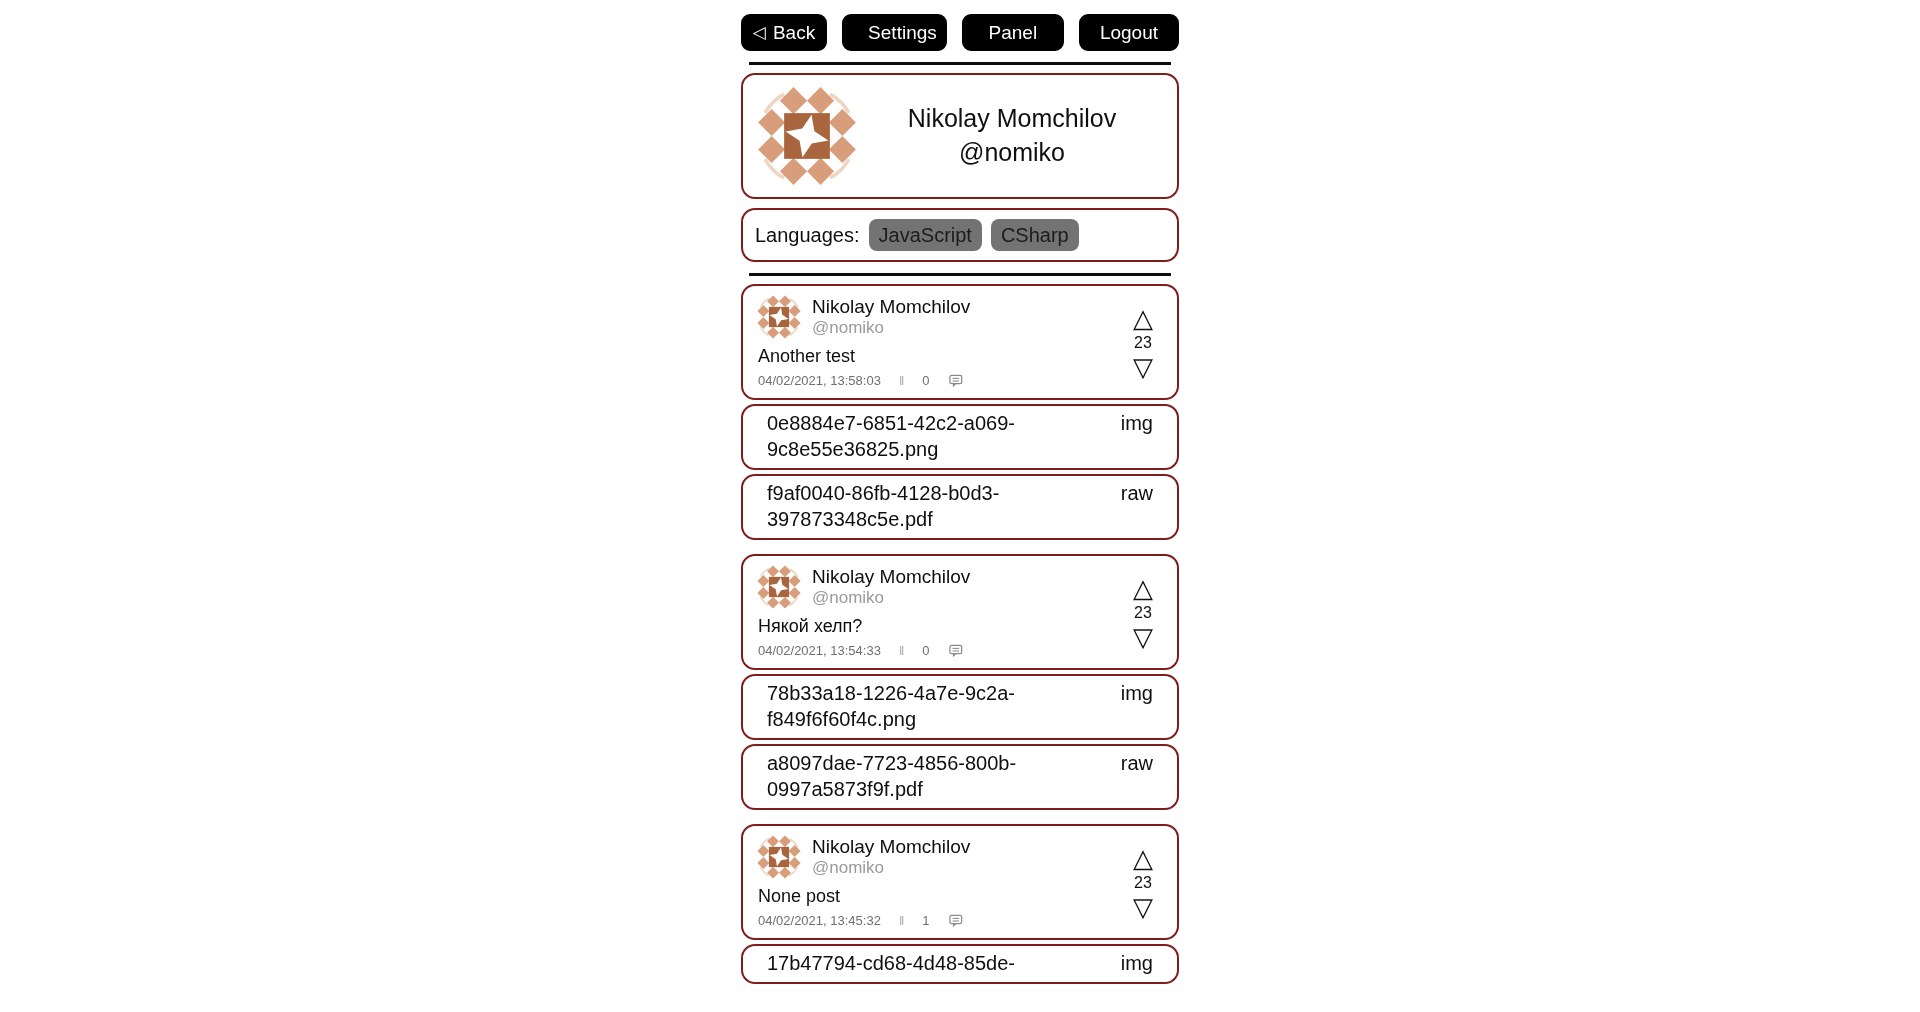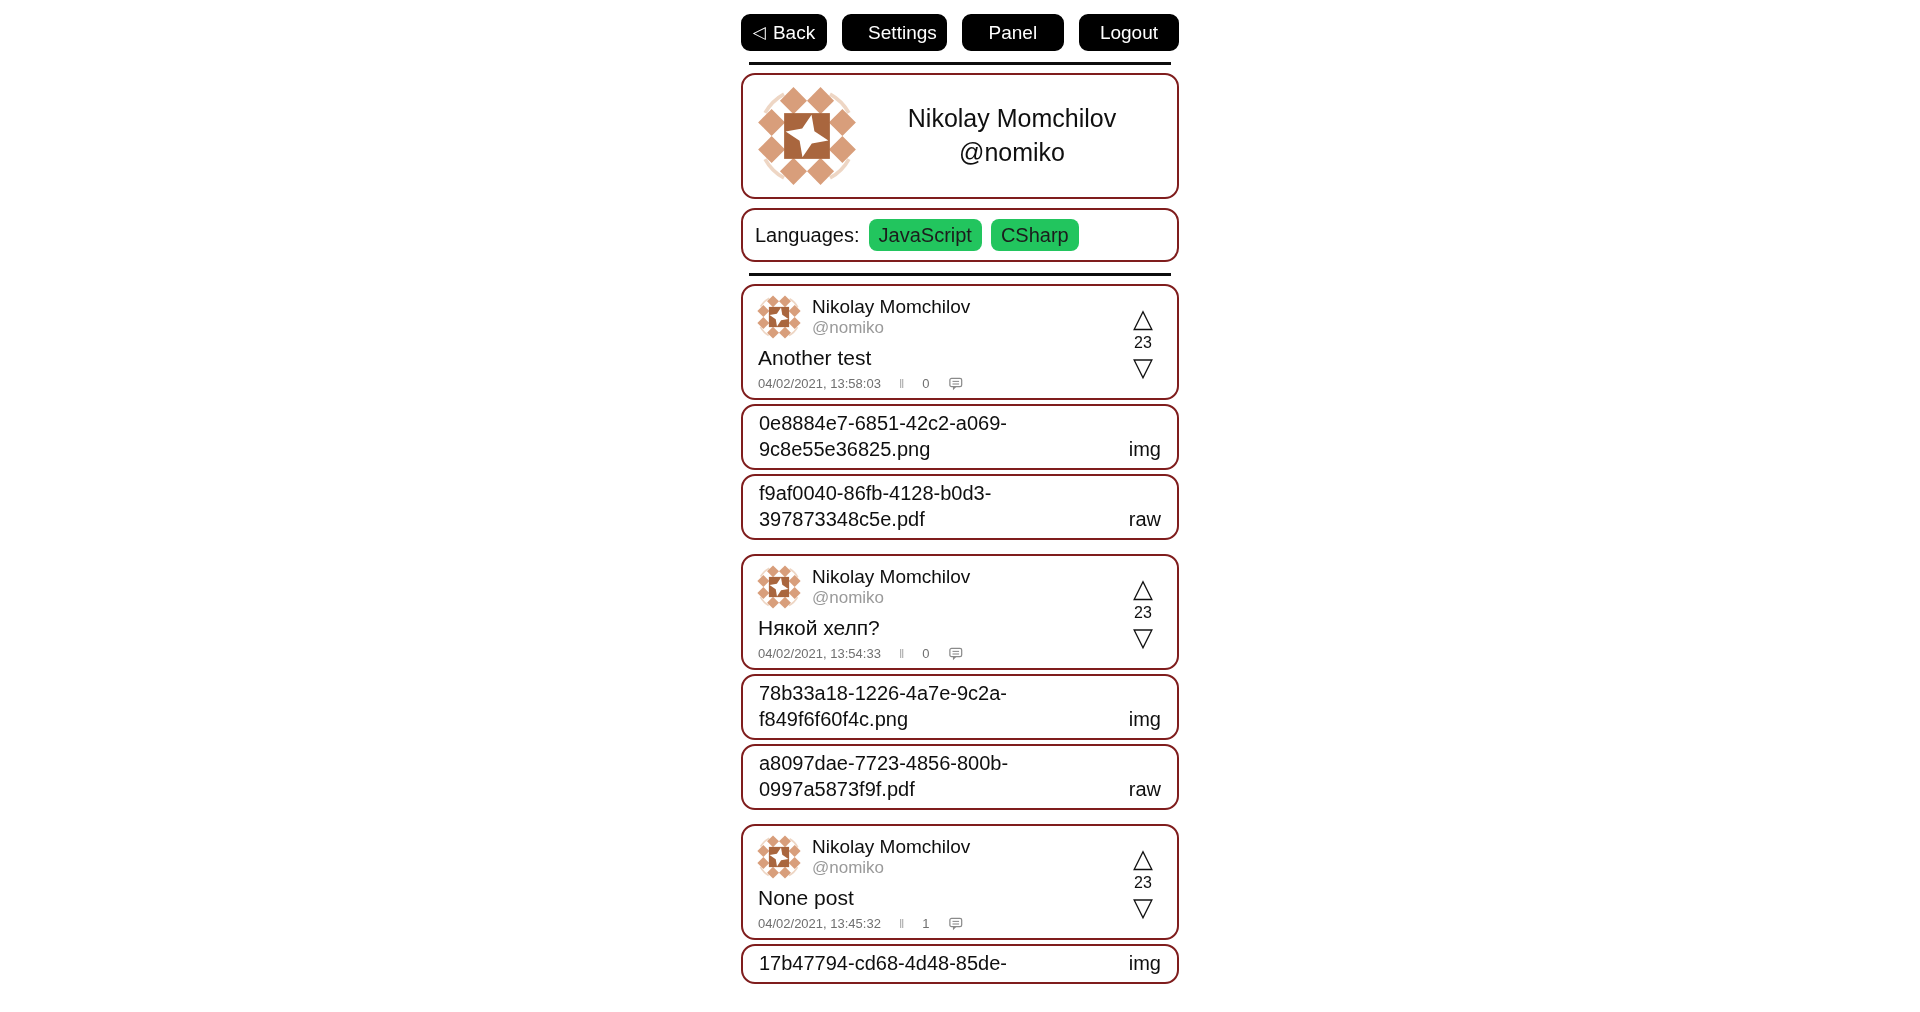--- a/index.html
+++ b/index.html
@@ -24,41 +24,41 @@
 
   .card { border:2px solid #7f1d1d; border-radius:14px; background:#fff; }
 
   
   .profile-card { height:126px; display:flex; align-items:center; padding:10px 12px; }
   .avatar-lg { width:104px; height:104px; flex:none; }
   .profile-names { flex:1; text-align:center; font-size:25px; line-height:1.35; color:#0f0f0f; }
 
   
   .info-card { margin-top:9px; padding:9px 12px; font-size:20px; display:flex; align-items:center; gap:9px; min-height:42px; }
-  .badge { background:#22c55e; color:#1c1c1c; border-radius:8px; padding:3px 10px; font-size:20px; line-height:1.3; }
+  .badge { background:#737373; color:#1c1c1c; border-radius:8px; padding:3px 10px; font-size:20px; line-height:1.3; }
 
   
   .post-group { margin-top:0; }
   .post-group + .post-group { margin-top:14px; }
   .post-card { height:116px; display:flex; padding:8px 10px 6px 13px; }
   .post-main { flex:1; min-width:0; display:flex; flex-direction:column; }
   .post-header { display:flex; align-items:center; gap:10px; }
   .avatar-sm { width:46px; height:46px; flex:none; }
   .author-name { font-size:19px; color:#0f0f0f; }
   .author-handle { font-size:17px; color:#9a9a9a; }
-  .post-title { font-size:21px; margin:6px 0 0 2px; }
+  .post-title { font-size:18px; margin:6px 0 0 2px; }
   .post-meta { display:flex; align-items:center; gap:18px; margin:5px 0 0 2px; font-size:13px; color:#6f6f6f; }
   .meta-sep { color:#a9a9a9; font-size:13px; }
   .comment-icon { margin-left:1px; margin-top:2px; }
 
   .vote-col { width:48px; flex:none; display:flex; flex-direction:column; align-items:center; justify-content:center; gap:2px; }
   .vote-arrow { font-size:26px; line-height:1.05; color:#0f0f0f; cursor:pointer; }
   .vote-count { font-size:16px; color:#0f0f0f; }
 
-  .attachment { margin-top:4px; padding:4px 16px 6px; display:flex; align-items:flex-end; font-size:20px; line-height:1.3; }
+  .attachment { margin-top:4px; padding:4px 24px 6px; display:flex; align-items:flex-start; font-size:20px; line-height:1.3; }
   .filename { width:302px; overflow-wrap:break-word; }
   .filetag { margin-left:auto; }
 </style>
 </head>
 <body>
 
 <svg width="0" height="0" style="position:absolute" aria-hidden="true">
   <defs>
     <g id="identicon">
       <circle cx="50" cy="50" r="46" fill="none" stroke="#eed6c4" stroke-width="3.5" pathLength="100" stroke-dasharray="9 16" stroke-dashoffset="-8"></circle>

